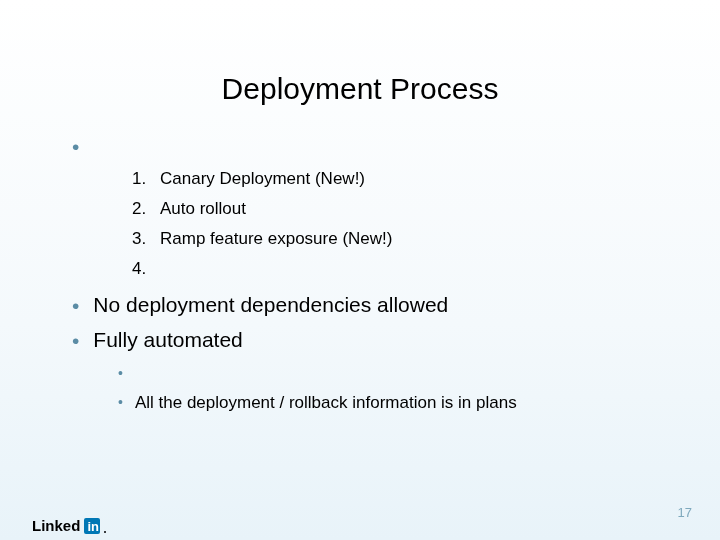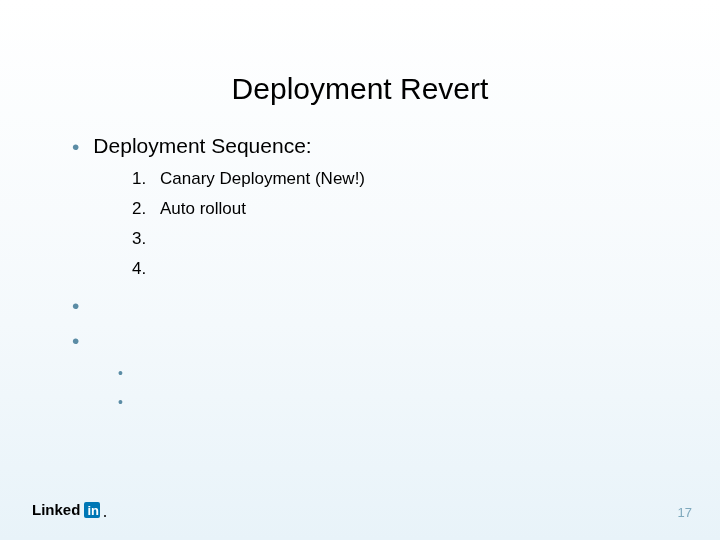--- a/index.html
+++ b/index.html
@@ -68,77 +68,80 @@
   }
   .sub-item .dot {
     color: #5b8ca5;
     font-size: 14px;
     margin-right: 12px;
     line-height: 1.4;
   }
   .footer-logo {
     position: absolute;
     left: 32px;
-    bottom: 20px;
+    bottom: 4px;
     margin-top: 12px;
   }
   .page-num {
     position: absolute;
     right: 28px;
     bottom: 20px;
     font-size: 13px;
     color: #7fa9bd;
   }
   .logo-svg { display: block; }
 </style>
 </head>
 <body>
 
 <div class="slide">
 
-  <div class="title">Deployment Revert</div>
+  <div class="title">Deployment Process</div>
 
   <div class="content">
 
     <div class="bullet-1">
       <span class="dot">•</span>
-      <span>Deployment Sequence:</span>
     </div>
 
     <div class="numbered-list">
       <div class="num-item">
         <span class="num">1.</span>
         <span>Canary Deployment (New!)</span>
       </div>
       <div class="num-item">
         <span class="num">2.</span>
         <span>Auto rollout</span>
       </div>
       <div class="num-item">
         <span class="num">3.</span>
+        <span>Ramp feature exposure (New!)</span>
       </div>
       <div class="num-item">
         <span class="num">4.</span>
       </div>
     </div>
 
     <div class="bullet-1">
       <span class="dot">•</span>
+      <span>No deployment dependencies allowed</span>
     </div>
 
     <div class="bullet-1">
       <span class="dot">•</span>
+      <span>Fully automated</span>
     </div>
 
     <div class="sub-bullets">
       <div class="sub-item">
         <span class="dot">•</span>
       </div>
       <div class="sub-item">
         <span class="dot">•</span>
+        <span>All the deployment / rollback information is in plans</span>
       </div>
     </div>
 
   </div>
 
   <div class="footer-logo">
     <svg class="logo-svg" width="78" height="20" viewBox="0 0 78 20">
       <text x="0" y="15" font-family="Arial" font-weight="bold" font-size="15" fill="#000">Linked</text>
       <rect x="52" y="2" width="16" height="16" rx="2" fill="#0077b5"></rect>
       <text x="55.5" y="15" font-family="Arial" font-weight="bold" font-size="13" fill="#fff">in</text>

